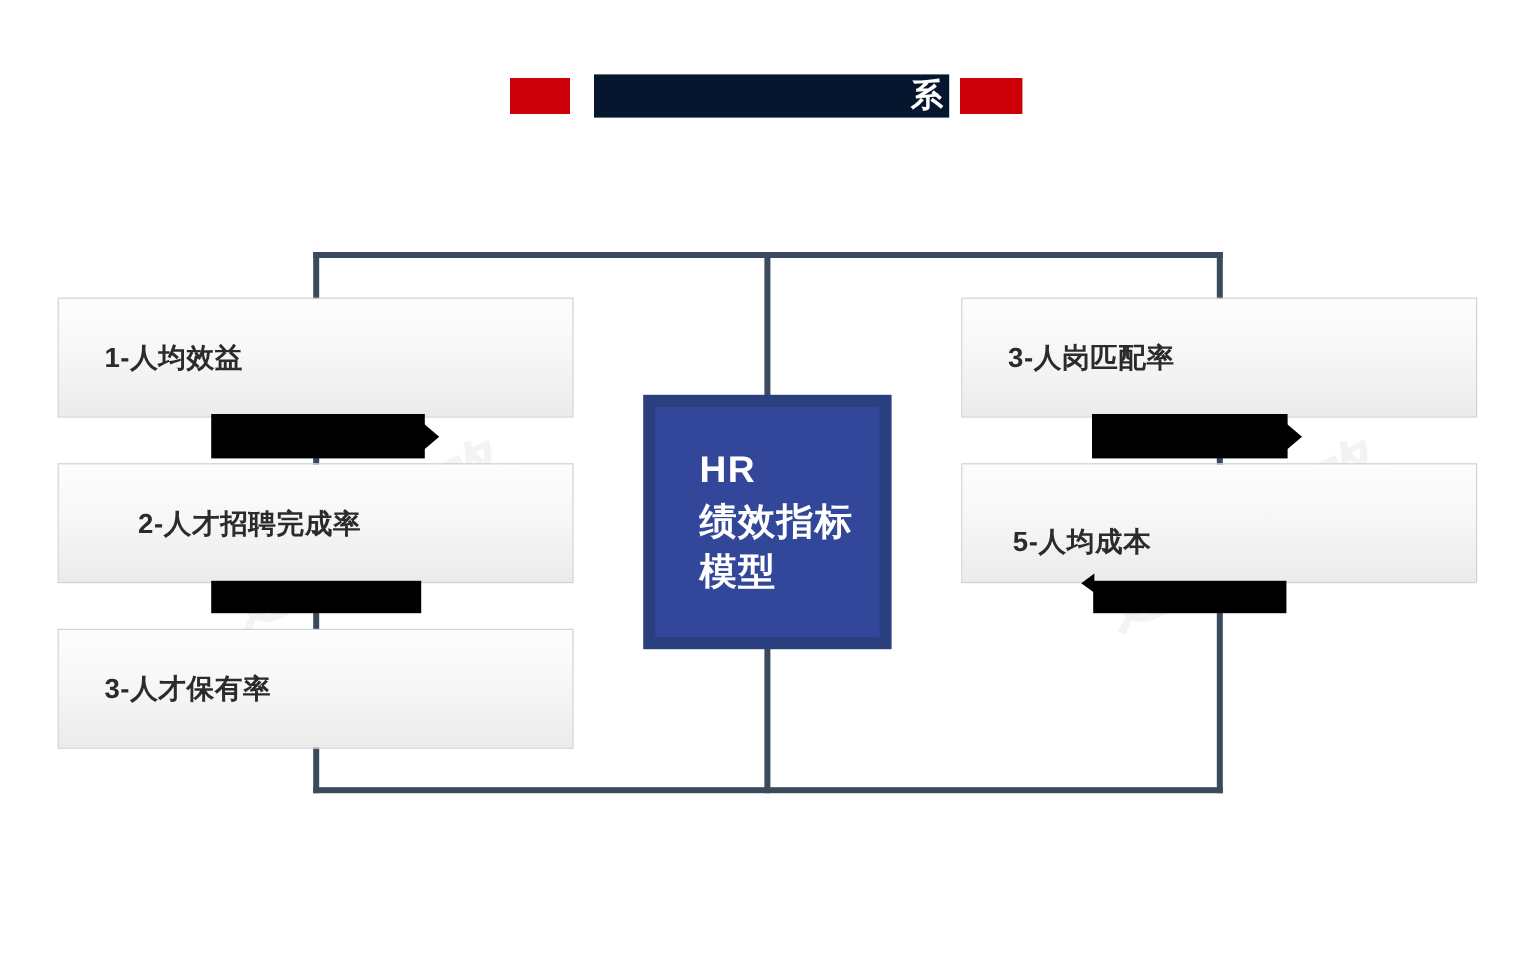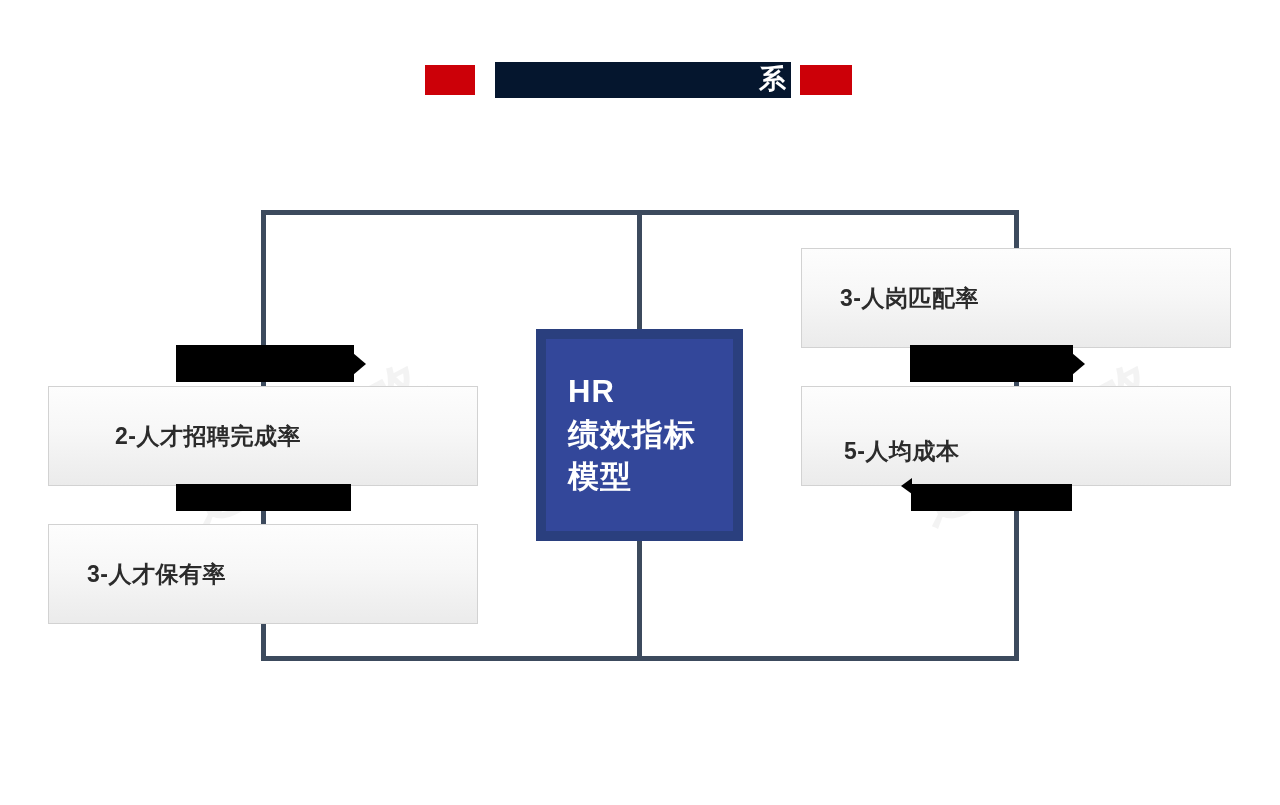--- a/index.html
+++ b/index.html
@@ -119,21 +119,21 @@
     width: 207px; height: 212px;
     background: #2a3f7e;
     padding: 10px;
   }
   .center-inner {
     width: 100%; height: 100%;
     background: #33479a;
     display: flex;
     flex-direction: column;
     justify-content: center;
-    padding-left: 22px;
+    padding-left: 37px;
   }
   .center-line {
     color: #ffffff;
     font-size: 31px;
     font-weight: 700;
     line-height: 1.38;
     letter-spacing: 1px;
     white-space: nowrap;
   }
 
@@ -184,20 +184,23 @@
     <div class="title-chip-right"></div>
   </div>
 
   <div class="conn conn-h-top"></div>
   <div class="conn conn-h-bot"></div>
   <div class="conn conn-v-left"></div>
   <div class="conn conn-v-right"></div>
   <div class="conn conn-v-mid-top"></div>
   <div class="conn conn-v-mid-bot"></div>
 
+  <div class="box box-l1">
+    <span class="box-label">1-人均效益</span>
+  </div>
   <div class="box box-l2">
     <span class="box-label">2-人才招聘完成率</span>
   </div>
   <div class="box box-l3">
     <span class="box-label">3-人才保有率</span>
   </div>
 
   <div class="box box-r1">
     <span class="box-label">3-人岗匹配率</span>
   </div>

